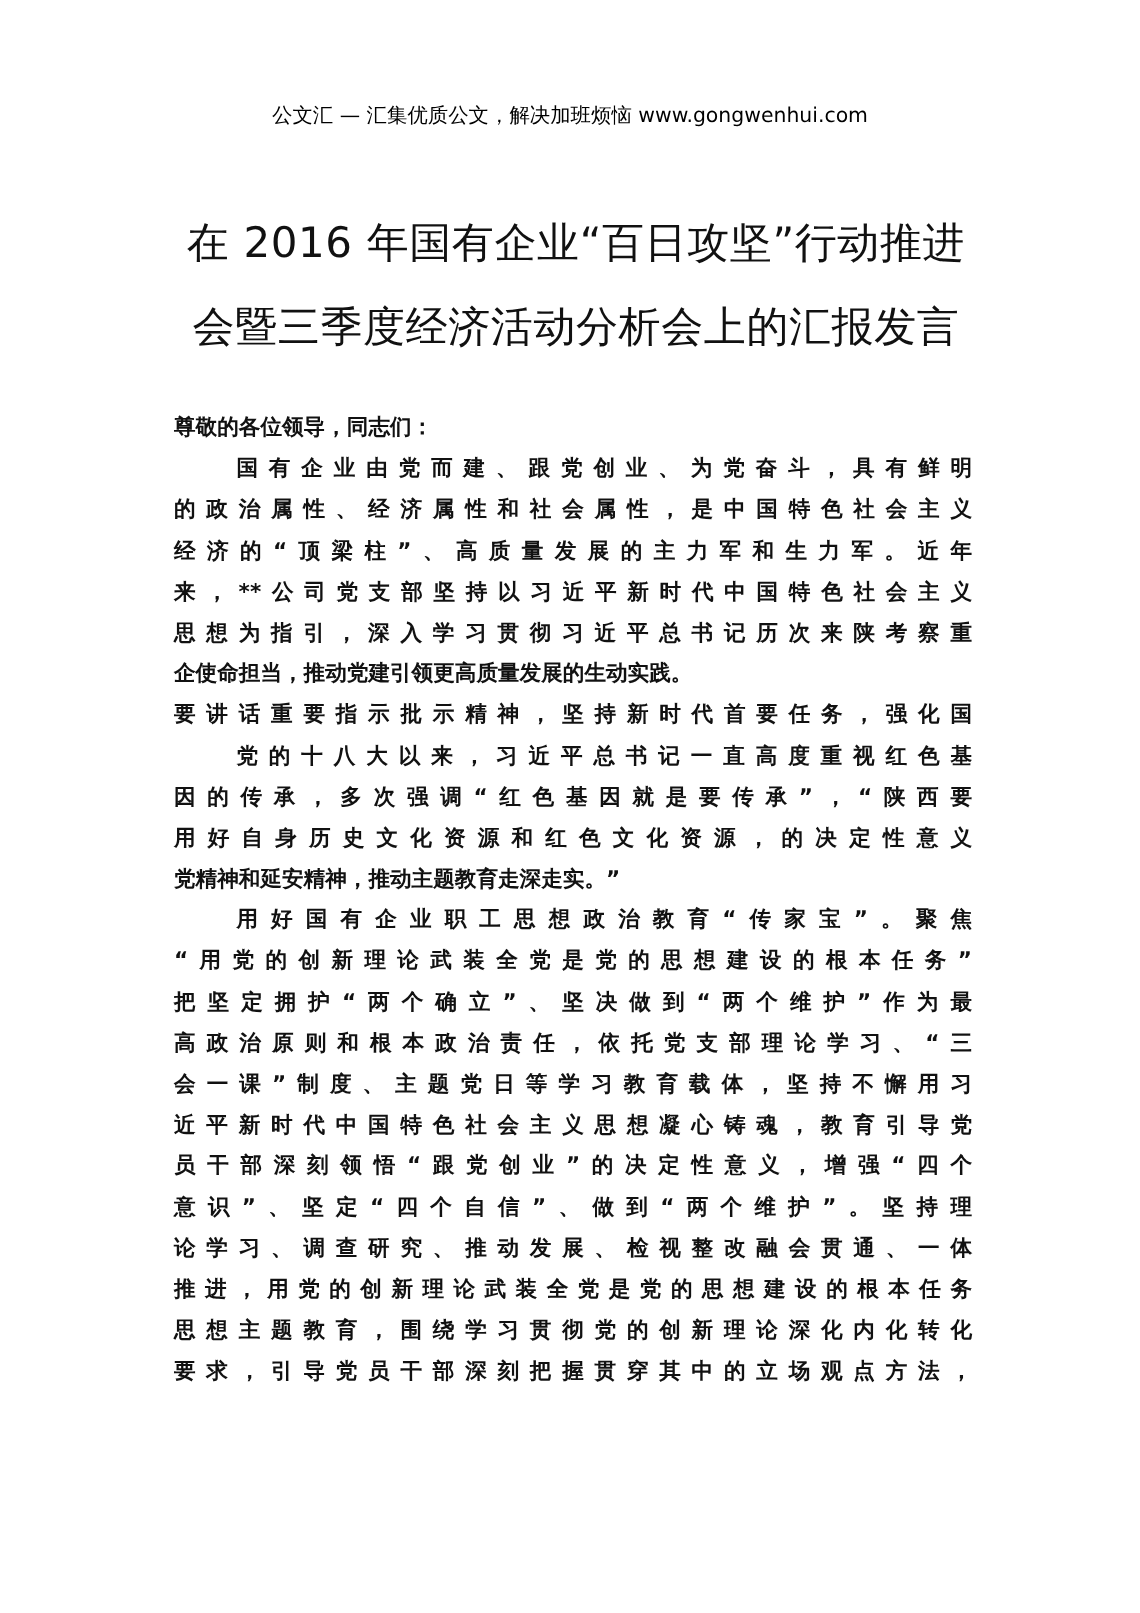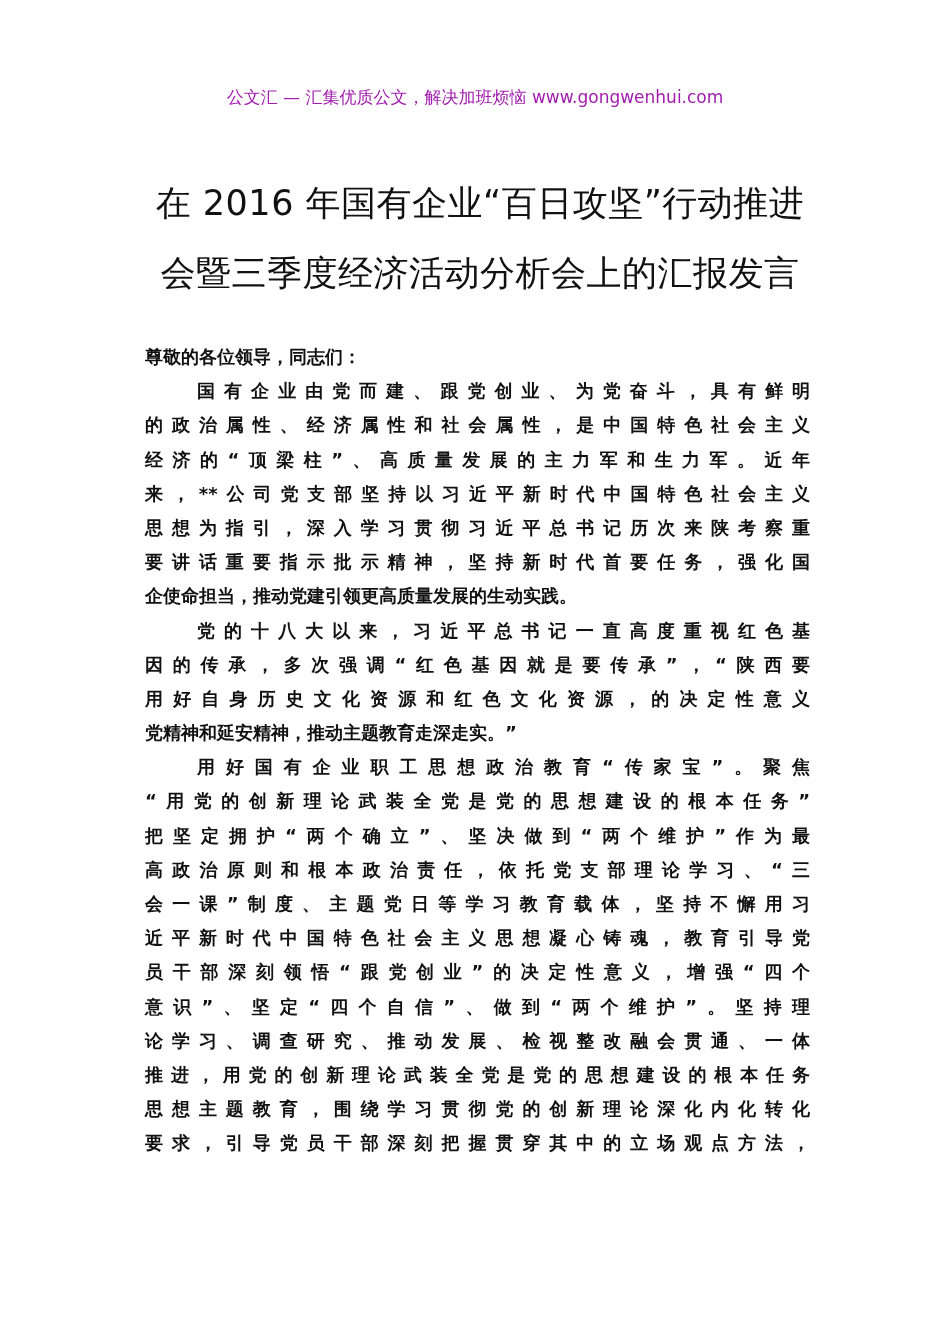--- a/index.html
+++ b/index.html
@@ -24,21 +24,21 @@
       background: #ffffff;
     }
     .watermark-header {
       position: absolute;
       top: 84px;
       left: 0;
       width: 950px;
       text-align: center;
       font-size: 17px;
       line-height: 26px;
-      color: #a21caf;
+      color: #000000;
       white-space: nowrap;
       letter-spacing: 0px;
     }
     .title {
       position: absolute;
       top: 168px;
       left: 140px;
       width: 680px;
       text-align: center;
     }
@@ -92,22 +92,22 @@
   </div>
 
   <div class="body-text">
     <span class="line last">尊敬的各位领导，同志们：</span>
 
     <span class="line indent">国有企业由党而建、跟党创业、为党奋斗，具有鲜明</span>
     <span class="line">的政治属性、经济属性和社会属性，是中国特色社会主义</span>
     <span class="line">经济的“顶梁柱”、高质量发展的主力军和生力军。近年</span>
     <span class="line">来，**公司党支部坚持以习近平新时代中国特色社会主义</span>
     <span class="line">思想为指引，深入学习贯彻习近平总书记历次来陕考察重</span>
+    <span class="line last">企使命担当，推动党建引领更高质量发展的生动实践。</span>
     <span class="line">要讲话重要指示批示精神，坚持新时代首要任务，强化国</span>
-    <span class="line last">企使命担当，推动党建引领更高质量发展的生动实践。</span>
 
 
     <span class="line indent">党的十八大以来，习近平总书记一直高度重视红色基</span>
     <span class="line">因的传承，多次强调“红色基因就是要传承”，“陕西要</span>
     <span class="line">用好自身历史文化资源和红色文化资源，的决定性意义</span>
     <span class="line last">党精神和延安精神，推动主题教育走深走实。”</span>
 
     <span class="line indent">用好国有企业职工思想政治教育“传家宝”。聚焦</span>
     <span class="line">“用党的创新理论武装全党是党的思想建设的根本任务”</span>
     <span class="line">把坚定拥护“两个确立”、坚决做到“两个维护”作为最</span>

